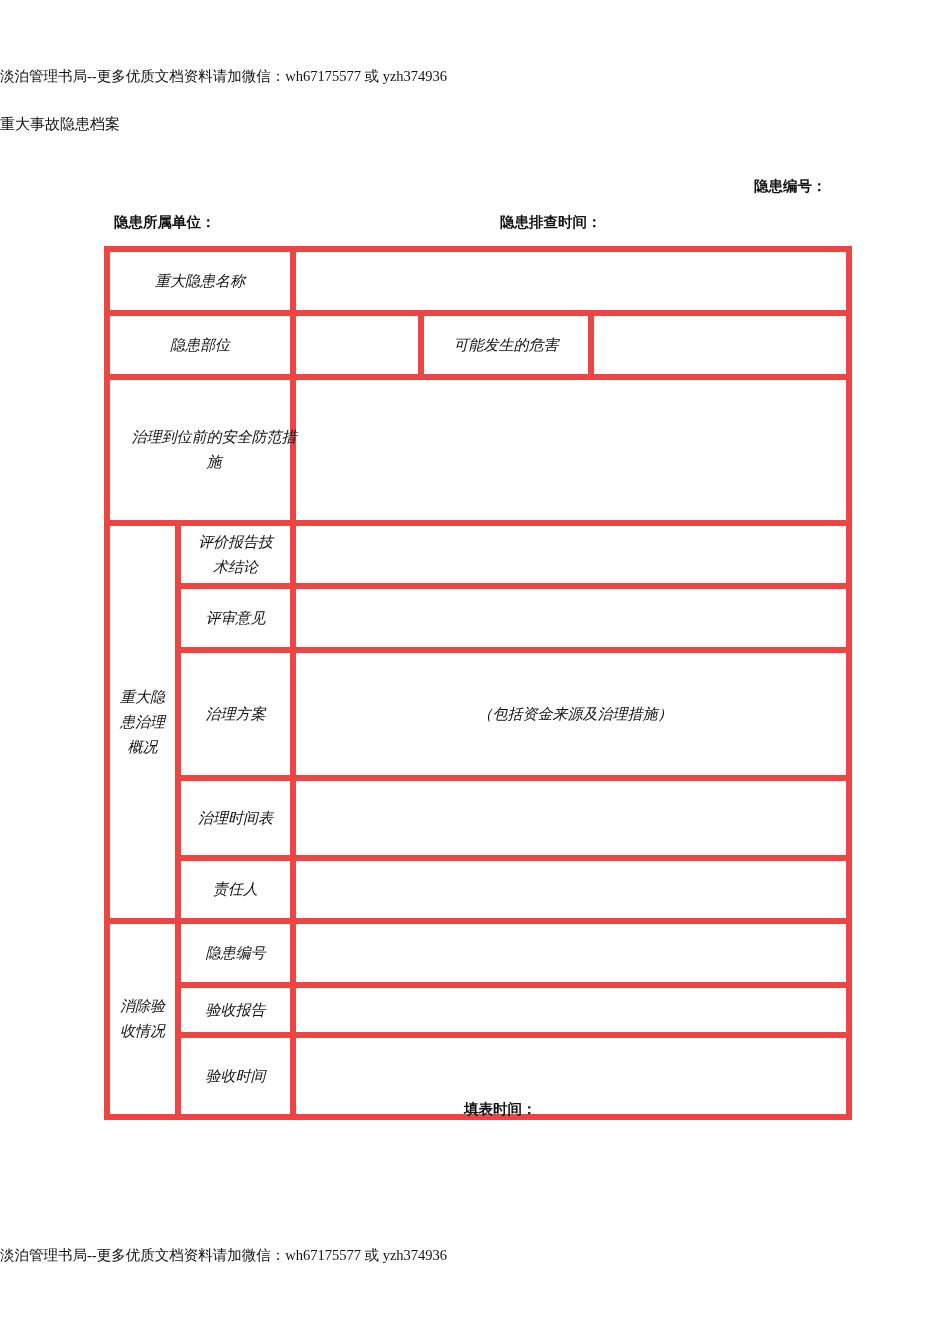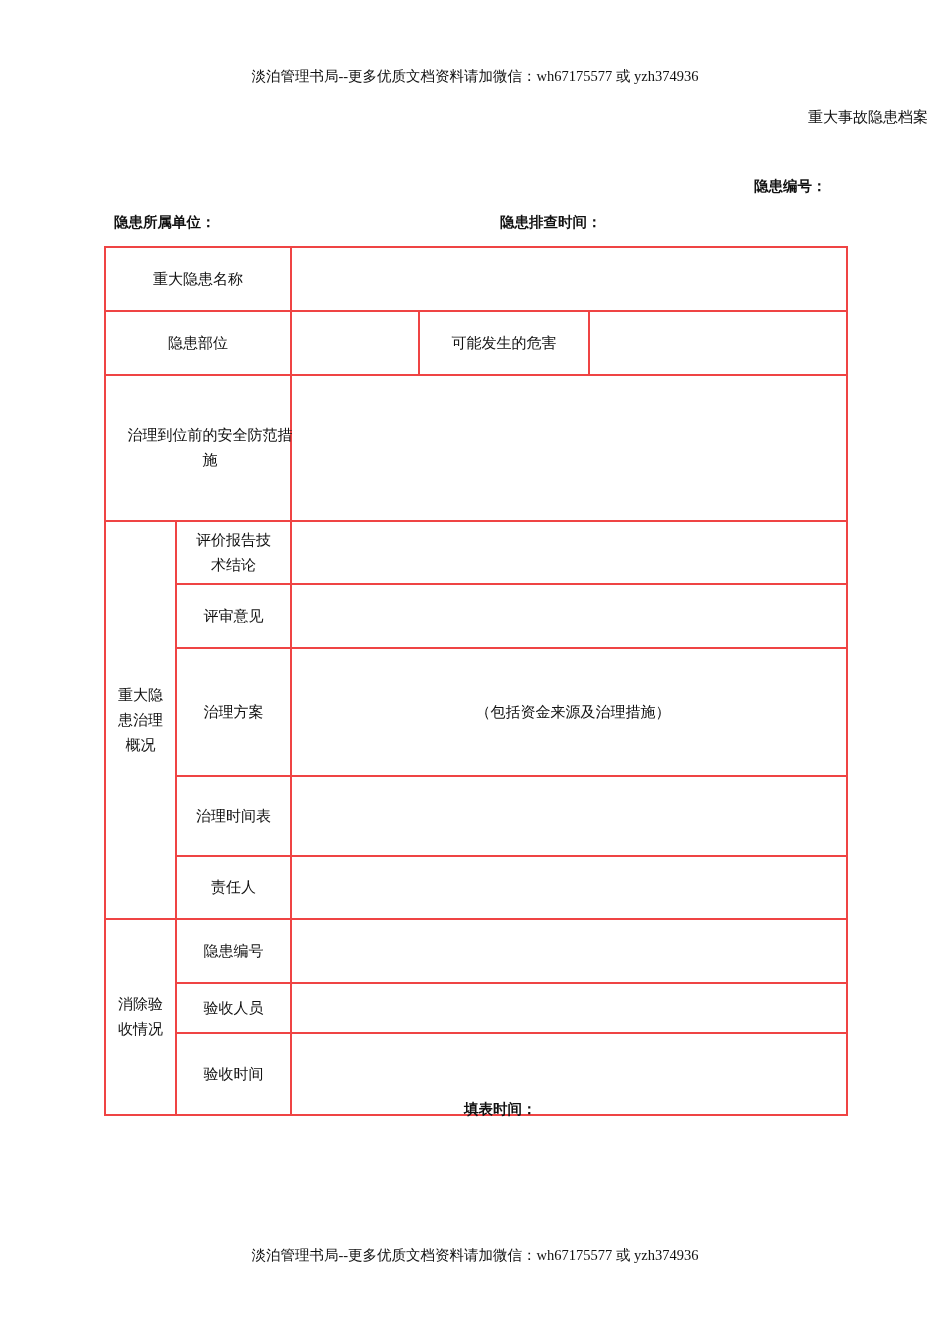--- a/index.html
+++ b/index.html
@@ -1,26 +1,26 @@
 <!DOCTYPE html>
 <html><head>
 <meta charset="utf-8">
 <style>
   html, body { margin: 0; padding: 0; background: #ffffff; }
   body { width: 950px; height: 1344px; position: relative; overflow: hidden;
          font-family: "DejaVu Serif", "Liberation Serif", serif; color: #111; }
   .abs { position: absolute; }
-  .watermark { left: 0; width: 950px; text-align: center; font-size: 14.5px;
+  .watermark { left: 0; width: 950px; font-size: 14.5px;
                font-family: "Liberation Serif", "DejaVu Serif", serif; color: #111; }
-  .title { left: 0; width: 928px; top: 108px; text-align: right; font-size: 15px; }
+  .title { left: 0; width: 928px; top: 115px; text-align: left; font-size: 15px; }
   .meta { font-size: 14.5px; font-weight: bold; font-family: "DejaVu Sans", "Liberation Sans", sans-serif; }
   table.form { position: absolute; left: 104px; top: 246px; border-collapse: collapse;
                table-layout: fixed; width: 742px; }
-  table.form td { border: 2px solid #ef4444; padding: 0; font-size: 15px; text-align: center;
-                  vertical-align: middle; line-height: 25px; }
+  table.form td { border: 6px solid #ef4444; padding: 0; font-size: 15px; text-align: center;
+                  vertical-align: middle; line-height: 25px; font-style: italic; }
   td.val { text-align: center; padding-left: 10px !important; }
   .lbl { display: inline-block; }
 </style>
 </head>
 <body>
 
 <div class="abs watermark" style="top:67px;">淡泊管理书局--更多优质文档资料请加微信：wh67175577 或 yzh374936</div>
 
 <div class="abs title">重大事故隐患档案</div>
 
@@ -81,21 +81,21 @@
   </tr>
 
   <tr style="height:64px">
     <td rowspan="3">
       <span class="lbl" style="width:52px;">消除验收情况</span>
     </td>
     <td>隐患编号</td>
     <td colspan="3" class="val"></td>
   </tr>
   <tr style="height:50px">
-    <td>验收人员</td>
+    <td>验收报告</td>
     <td colspan="3" class="val"></td>
   </tr>
   <tr style="height:82px">
     <td>验收时间</td>
     <td colspan="3" class="val"></td>
   </tr>
 </tbody>
   </table>
 
 <div class="abs meta" style="left:464px; top:1100px;">填表时间：</div>

